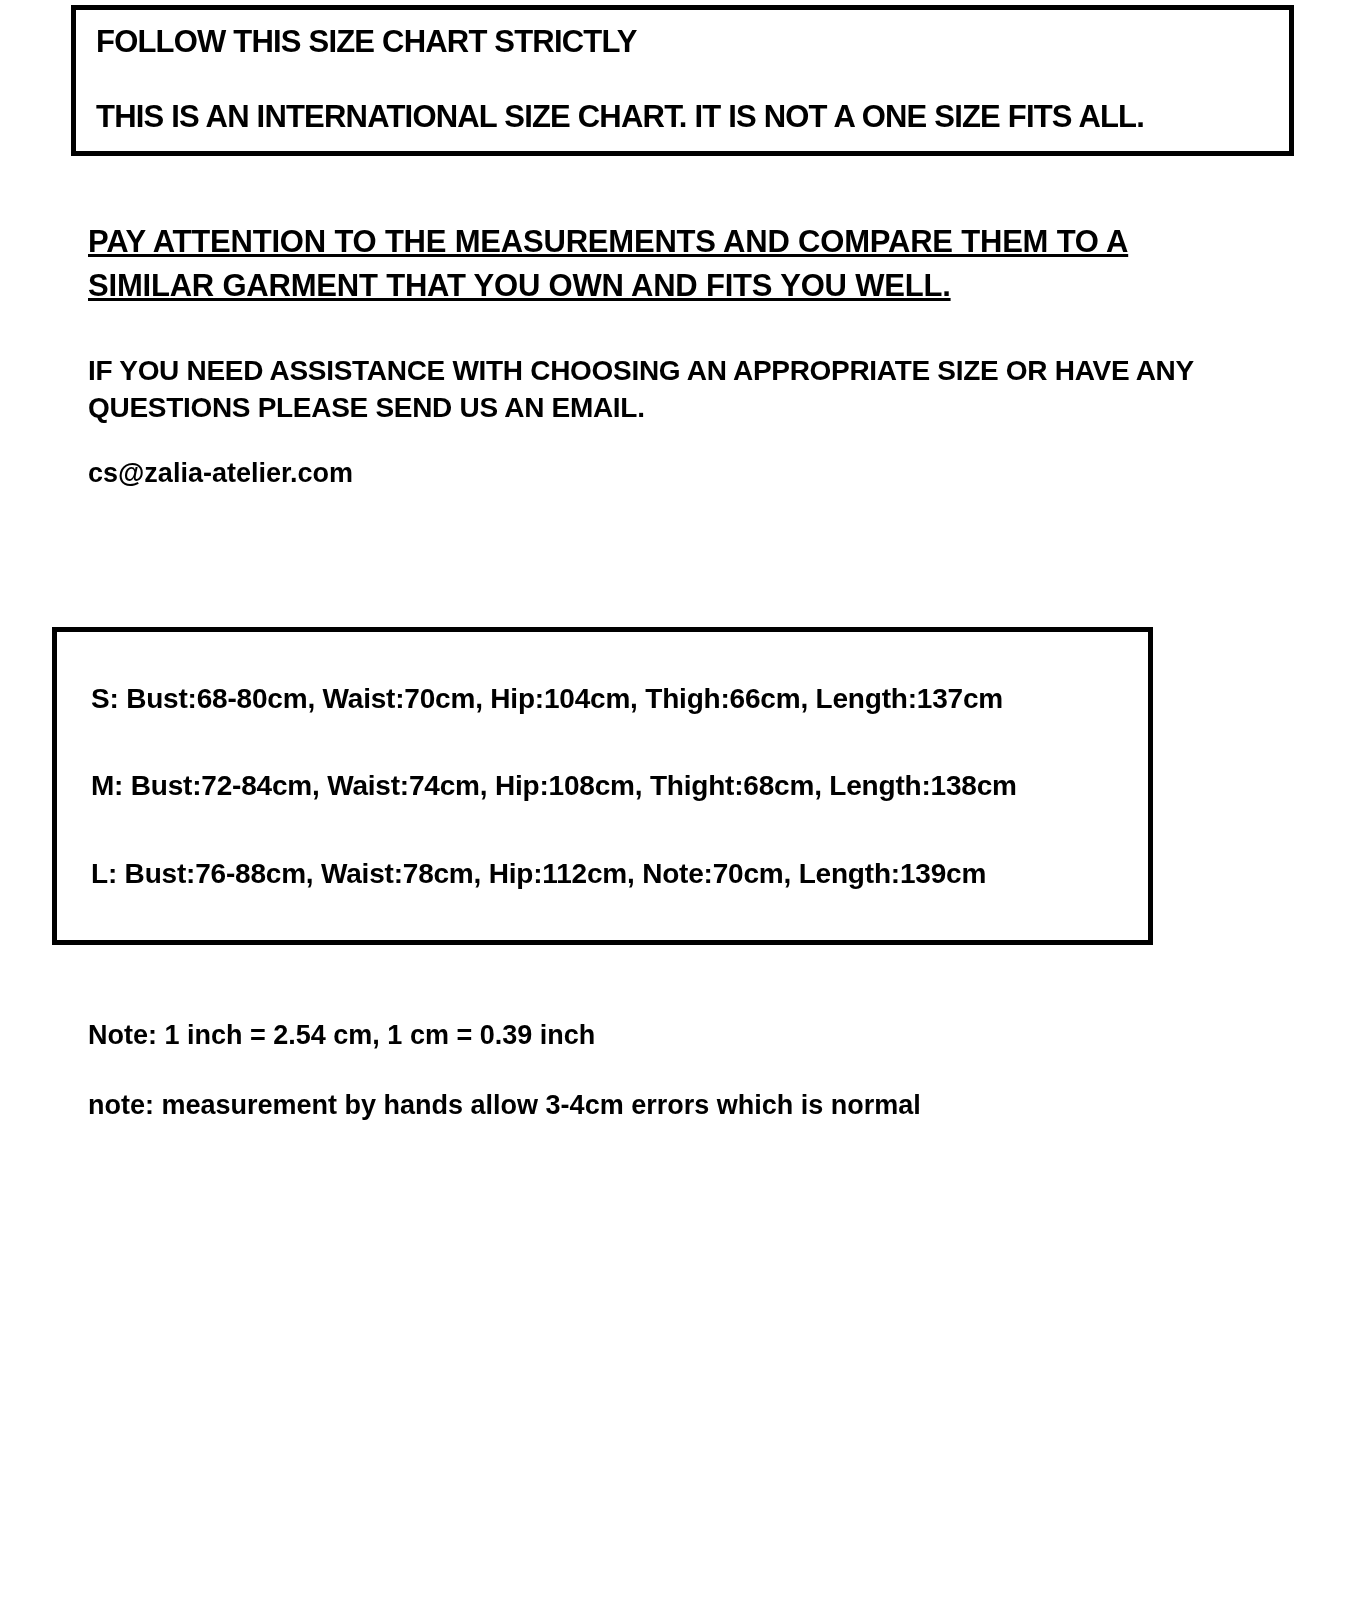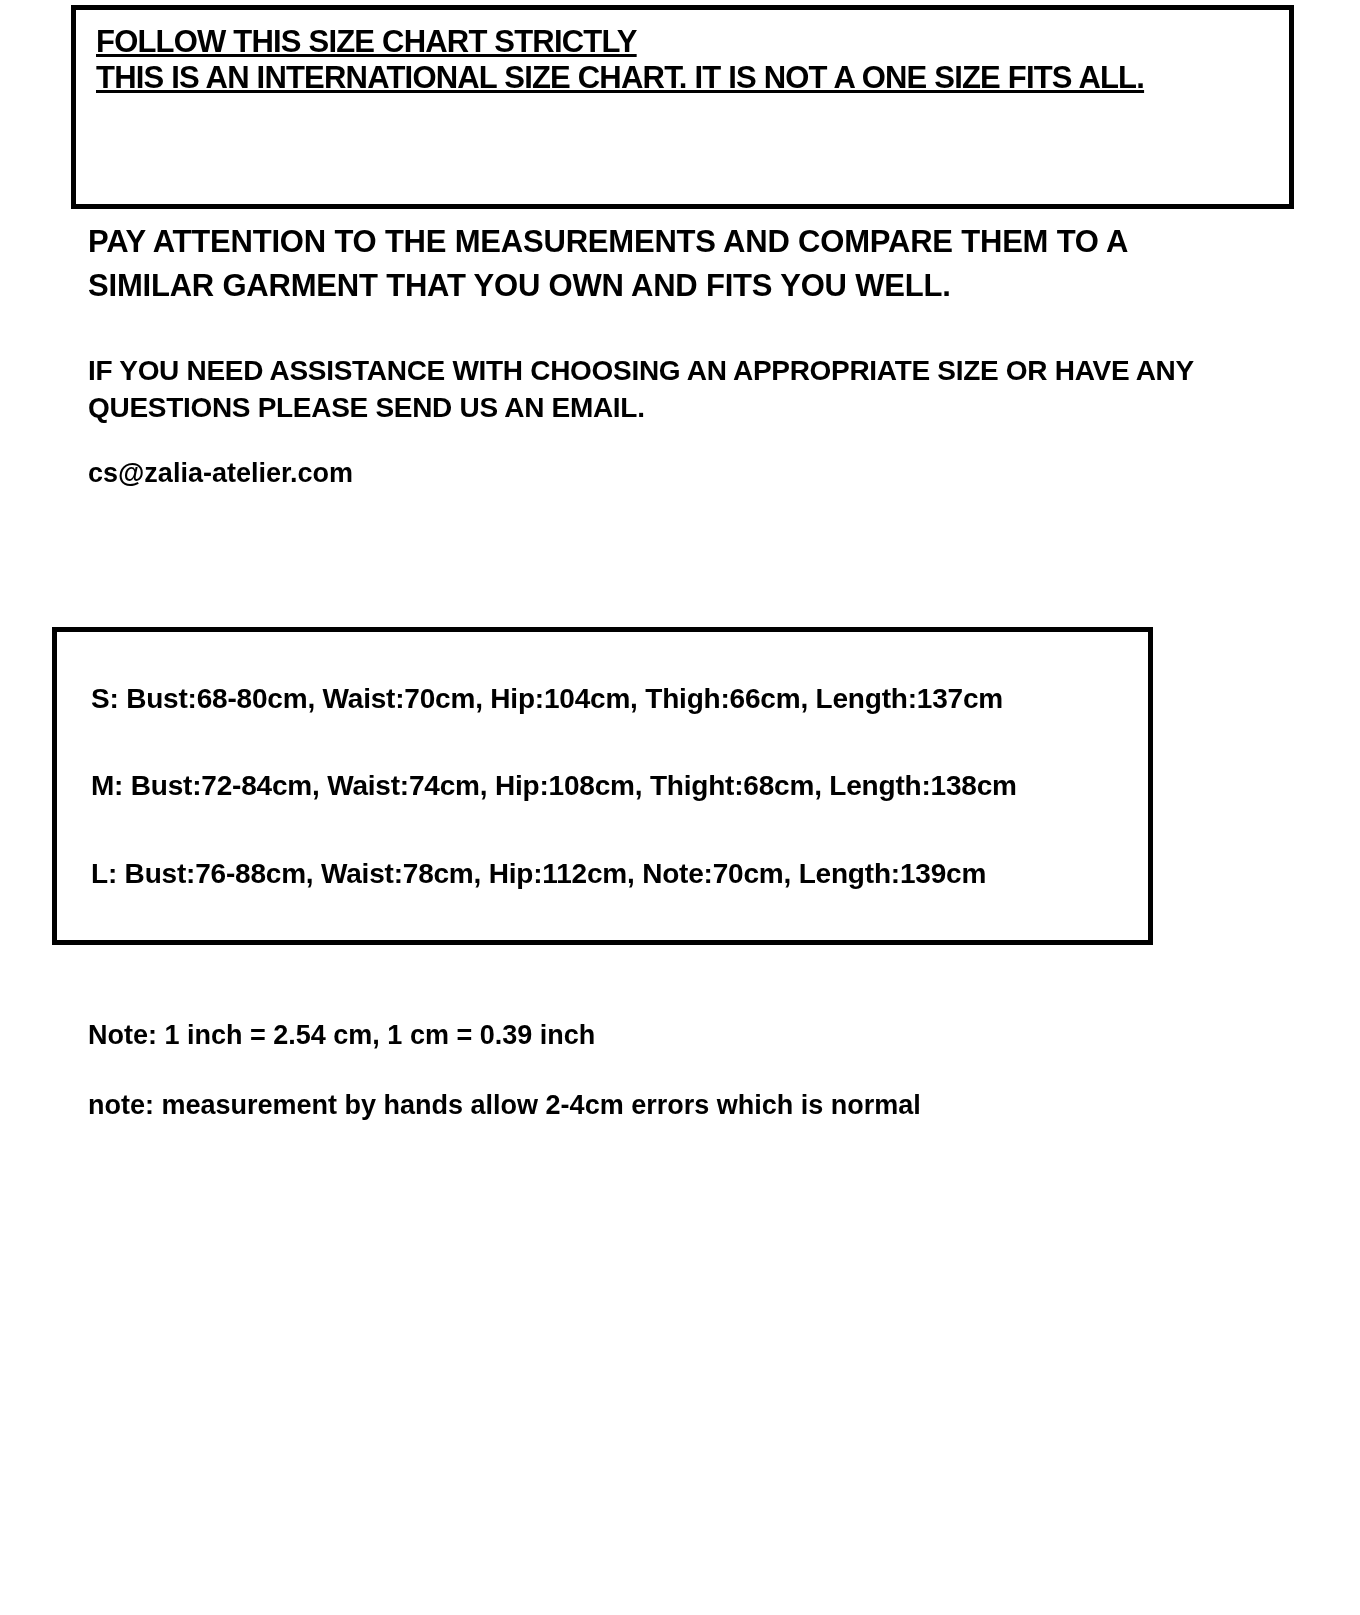--- a/index.html
+++ b/index.html
@@ -17,45 +17,46 @@
     font-weight: bold;
     overflow: hidden;
   }
   .nowrap { white-space: nowrap; }
 
   .warning-box {
     position: absolute;
     left: 71px;
     top: 5px;
     width: 1223px;
-    height: 204px;
+    height: 151px;
     border: 5px solid #000000;
     box-sizing: border-box;
     padding: 14px 20px 16px 20px;
     display: flex;
     flex-direction: column;
-    text-decoration: underline;
+    justify-content: space-between;
   }
   .warning-line {
     font-size: 31px;
     line-height: 36px;
     letter-spacing: -0.8px;
     white-space: nowrap;
   }
 
   .attention-block {
     position: absolute;
     left: 88px;
     top: 220px;
   }
   .attention-line {
     font-size: 31px;
     line-height: 44px;
     letter-spacing: -0.2px;
     white-space: nowrap;
+    text-decoration: underline;
   }
 
   .assistance-block {
     position: absolute;
     left: 88px;
     top: 352px;
   }
   .assistance-line {
     font-size: 28px;
     line-height: 37px;
@@ -133,15 +134,15 @@
   <div class="email-line">cs@zalia-atelier.com</div>
 
   <div class="size-box">
     <div class="size-row">S: Bust:68-80cm, Waist:70cm, Hip:104cm, Thigh:66cm, Length:137cm</div>
     <div class="size-row">M: Bust:72-84cm, Waist:74cm, Hip:108cm, Thight:68cm, Length:138cm</div>
     <div class="size-row">L: Bust:76-88cm, Waist:78cm, Hip:112cm, Note:70cm, Length:139cm</div>
   </div>
 
   <div class="note-conversion">Note: 1 inch = 2.54 cm, 1 cm = 0.39 inch</div>
 
-  <div class="note-tolerance">note: measurement by hands allow 2-4cm errors which is normal</div>
+  <div class="note-tolerance">note: measurement by hands allow 3-4cm errors which is normal</div>
 
 </div>
 
 </body></html>

